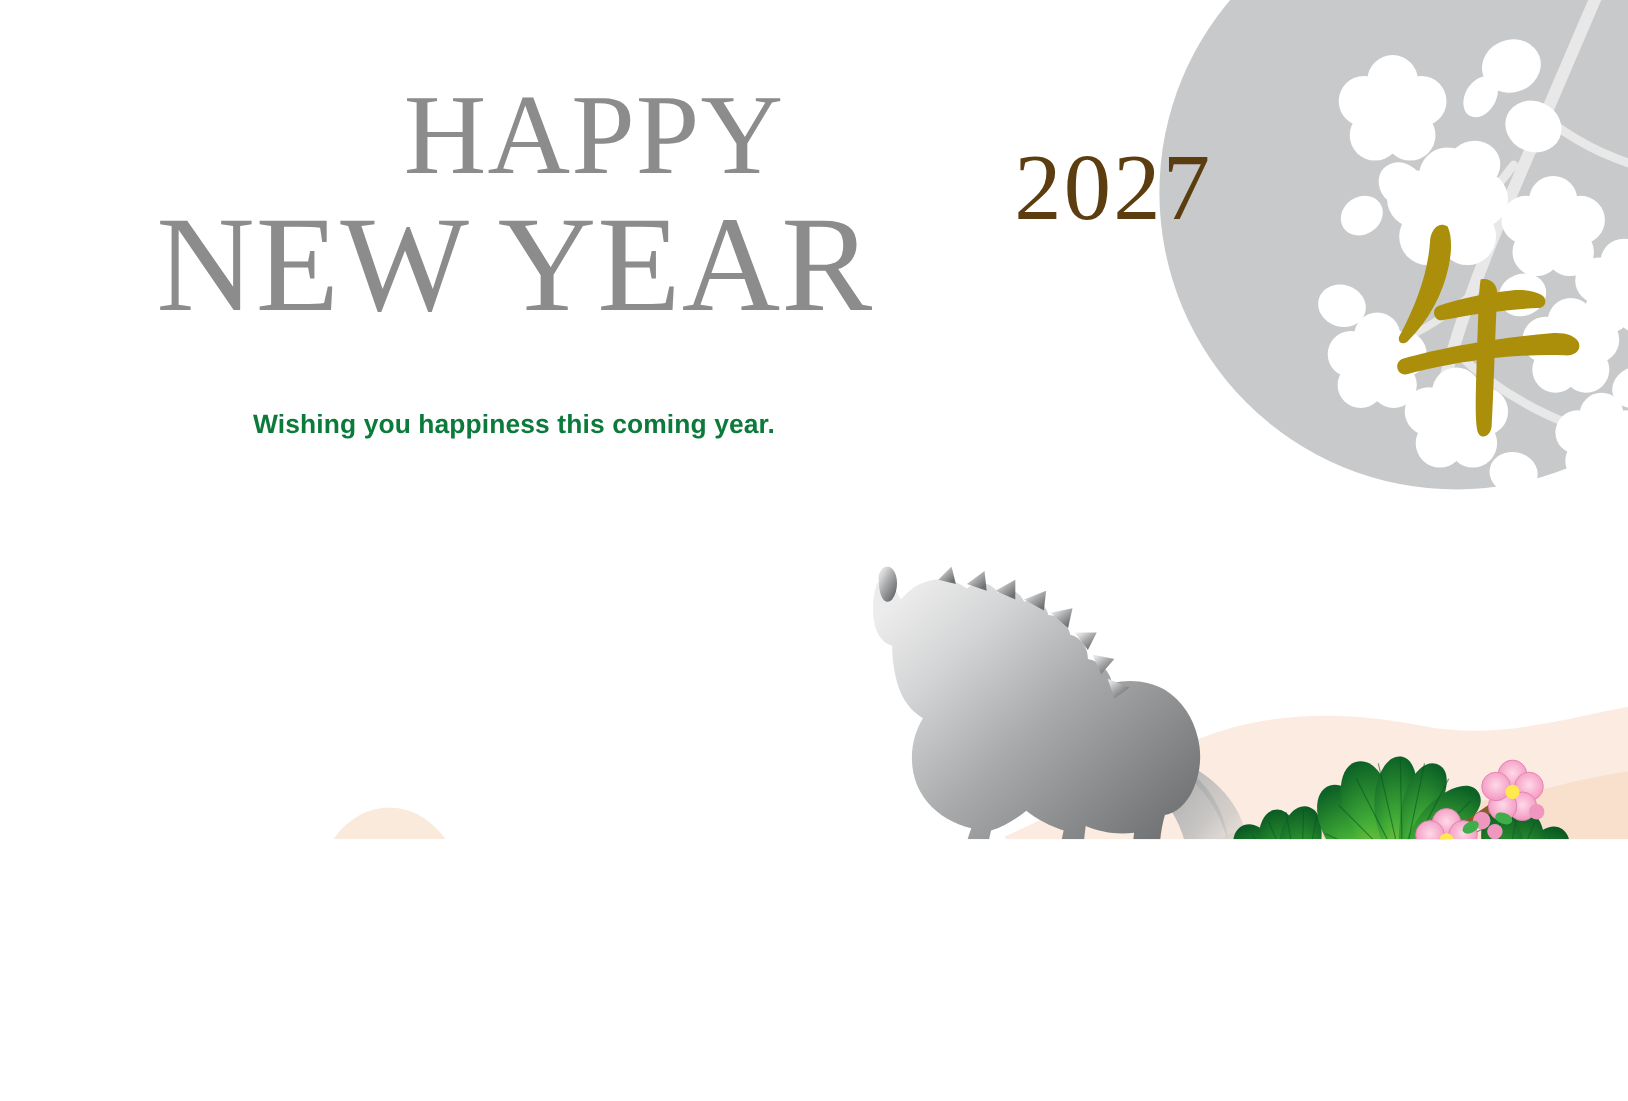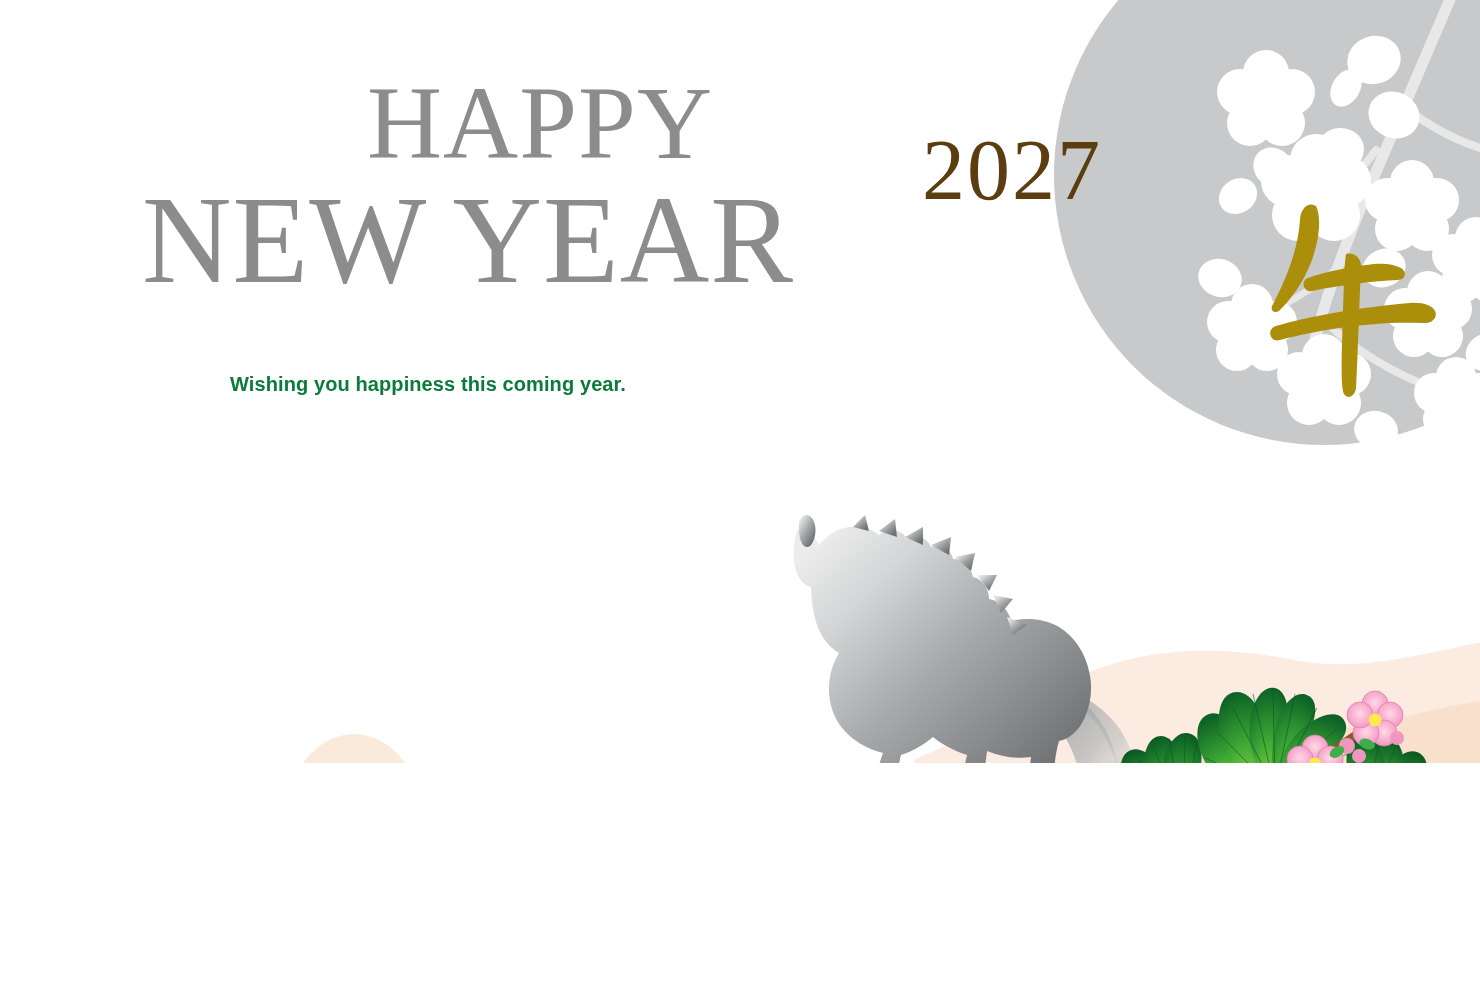--- a/index.html
+++ b/index.html
@@ -61,21 +61,21 @@
   #headline .line2 {
     display: block;
     font-size: 124px;
     text-align: left;
     margin-top: 6px;
   }
   #tagline {
     position: absolute;
     left: 216px;
     top: 373px;
-    font-size: 20px;
+    font-size: 24px;
     font-weight: 600;
     color: #0b7a3b;
     letter-spacing: 0.1px;
     white-space: nowrap;
   }
   #year {
     position: absolute;
     left: 908px;
     top: 127px;
     font-family: "Liberation Serif", "DejaVu Serif", serif;

